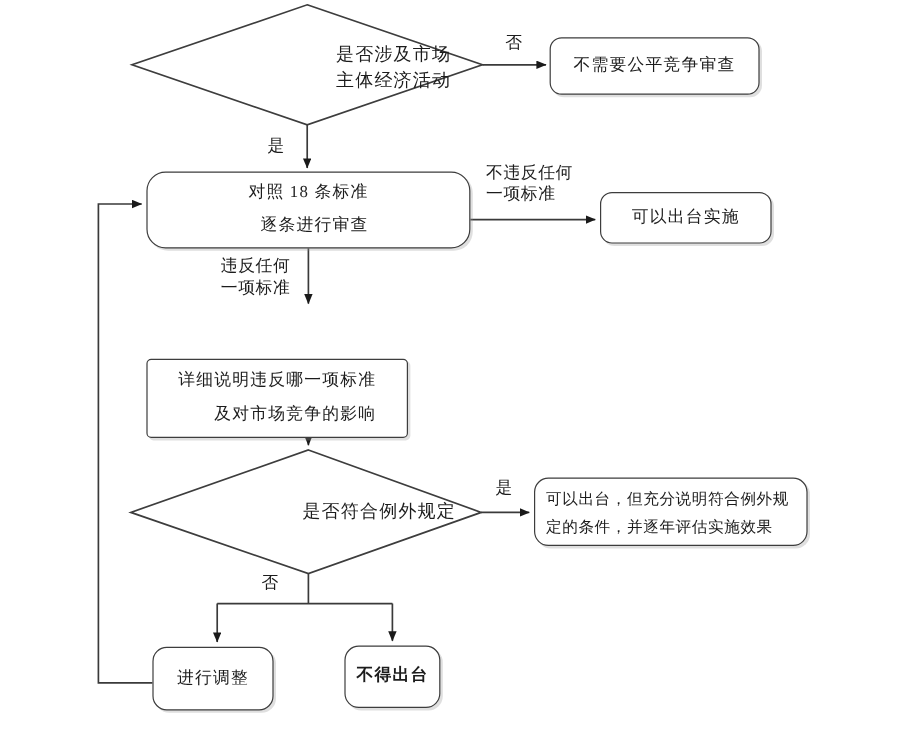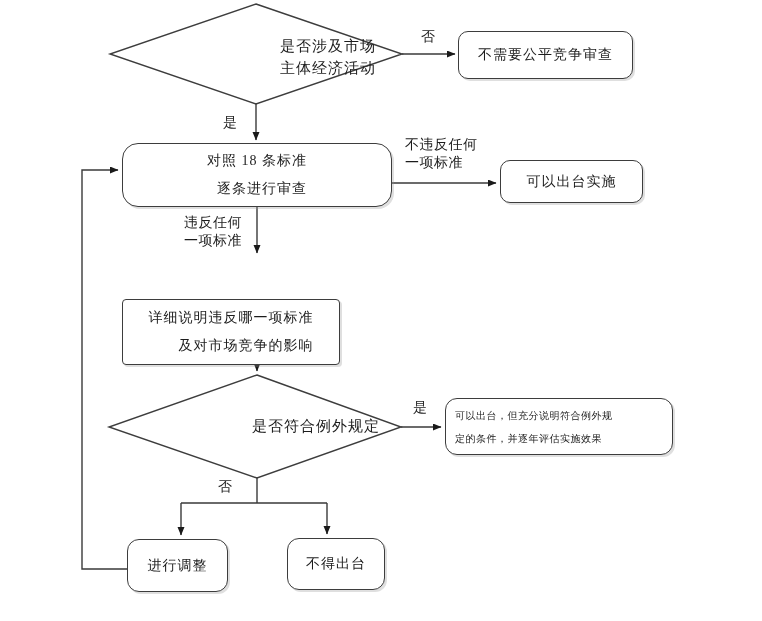--- a/index.html
+++ b/index.html
@@ -20,21 +20,21 @@
     display:flex; align-items:center; justify-content:center;
     text-align:right;
     font-size:14px; line-height:24px;
     letter-spacing:1px;
     white-space:pre-line;
     box-shadow:2px 2px 0 rgba(150,150,150,0.30);
   }
   .node.small-gap { line-height:28px; }
   .node.left-text {
     text-align:left; justify-content:flex-start;
-    padding:0 9px; font-size:10px; letter-spacing:0.5px; line-height:23px;
+    padding:0 9px; font-size:13px; letter-spacing:0.5px; line-height:23px;
   }
   .dia-text {
     position:absolute;
     text-align:right;
     font-size:15px; line-height:22px;
     letter-spacing:1px;
     white-space:pre-line;
   }
   .lbl {
     position:absolute;
@@ -42,21 +42,21 @@
     letter-spacing:0.5px;
     white-space:pre-line;
   }
   
   #n-no-review      { left:458px; top:31px;  width:175px; height:48px; border-radius:10px; }
   #n-review         { left:122px; top:143px; width:270px; height:64px; border-radius:16px; }
   #n-can-implement  { left:500px; top:160px; width:143px; height:43px; border-radius:10px; }
   #n-explain        { left:122px; top:257px; width:218px; height:66px; border-radius:4px;margin-top:42px; }
   #n-conditional    { left:445px; top:398px; width:228px; height:57px; border-radius:12px; }
   #n-adjust         { left:127px; top:539px; width:101px; height:53px; border-radius:12px; }
-  #n-no-issue       { left:287px; top:538px; width:98px; height:52px; border-radius:12px; }
+  #n-no-issue       { left:287px; top:538px; width:80px; height:52px; border-radius:12px;font-weight:bold; }
   
   #t-d1 { left:136px; top:35px;  width:240px; }
   #t-d2 { left:140px; top:417px; width:240px;font-family:Liberation Mono, monospace; }
   
   #l-no1  { left:421px; top:28px;  }
   #l-yes1 { left:223px; top:114px; }
   #l-novi { left:405px; top:136px; }
   #l-vi   { left:184px; top:214px;text-align:center; }
   #l-yes2 { left:413px; top:399px; }
   #l-no2  { left:218px; top:478px; }

